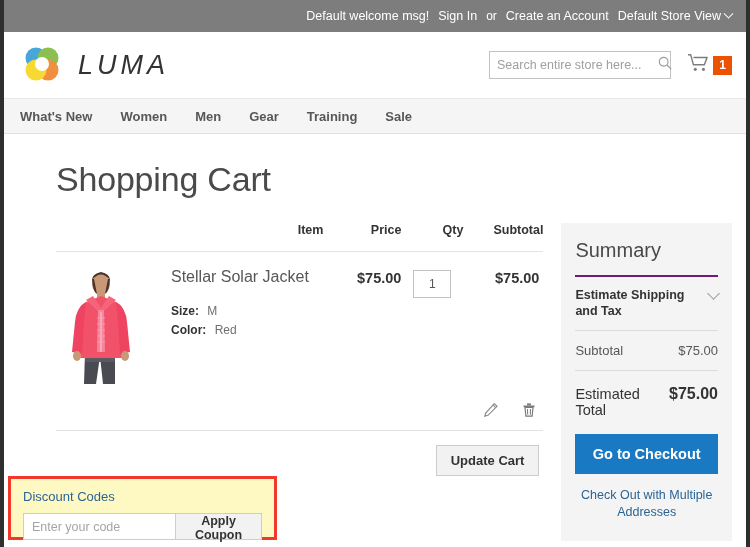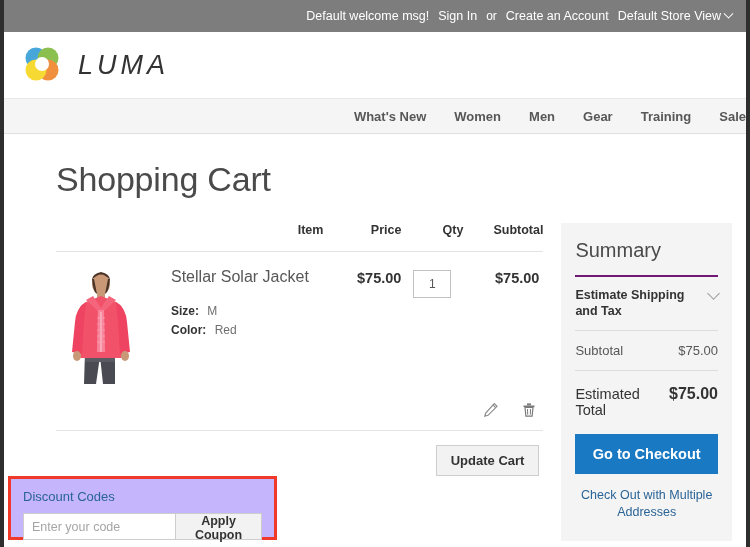--- a/index.html
+++ b/index.html
@@ -108,21 +108,20 @@
   
   .nav {
     height: 36px;
     background: #f5f5f5;
     border-top: 1px solid #e8e8e8;
     border-bottom: 1px solid #e0e0e0;
     display: flex;
     align-items: center;
     padding-left: 16px;
     gap: 28px;
-    justify-content: flex-end;
   }
   .nav a {
     font-size: 13px;
     font-weight: 700;
     color: #575757;
     text-decoration: none;
     cursor: pointer;
   }
 
   
@@ -224,21 +223,21 @@
   }
 
   
   .discount-highlight {
     position: absolute;
     left: 4px;
     top: 476px;
     width: 269px;
     height: 64px;
     border: 3px solid #f0392b;
-    background: #c4b5fd;
+    background: #fef9c3;
     padding: 10px 12px 0 12px;
   }
   .discount-title {
     font-size: 13px;
     color: #2a6496;
     cursor: pointer;
     margin-bottom: 9px;
   }
   .discount-row { display: flex; }
   .discount-row input {
@@ -366,20 +365,41 @@
             <circle cx="28" cy="15" r="10.5" fill="#7cb83a"></circle>
             <circle cx="28" cy="27" r="10.5" fill="#ef8023"></circle>
             <circle cx="16" cy="27" r="10.5" fill="#f7d417"></circle>
           </g>
           <circle cx="22" cy="21" r="7" fill="#ffffff"></circle>
         </svg>
       </span>
       <span class="brand-name">LUMA</span>
     </div>
 
+    <div class="header-right">
+      <div class="search-wrap">
+        <input type="text" placeholder="Search entire store here..." style="">
+        <span>
+          <svg width="14" height="14" viewBox="0 0 16 16">
+            <circle cx="6.5" cy="6.5" r="5" fill="none" stroke="#999" stroke-width="1.3"></circle>
+            <line x1="10.3" y1="10.3" x2="15" y2="15" stroke="#999" stroke-width="1.3"></line>
+          </svg>
+        </span>
+      </div>
+      <div class="mini-cart">
+        <span>
+          <svg width="22" height="20" viewBox="0 0 24 22">
+            <path d="M1 2h3l3 11h12l3-8H7" fill="none" stroke="#7d7d7d" stroke-width="1.6" stroke-linejoin="round"></path>
+            <circle cx="9" cy="18" r="1.7" fill="#7d7d7d"></circle>
+            <circle cx="18" cy="18" r="1.7" fill="#7d7d7d"></circle>
+          </svg>
+        </span>
+        <span class="cart-badge">1</span>
+      </div>
+    </div>
   </div>
 
   <div class="nav">
     <a>What's New</a>
     <a>Women</a>
     <a>Men</a>
     <a>Gear</a>
     <a>Training</a>
     <a>Sale</a>
   </div>

